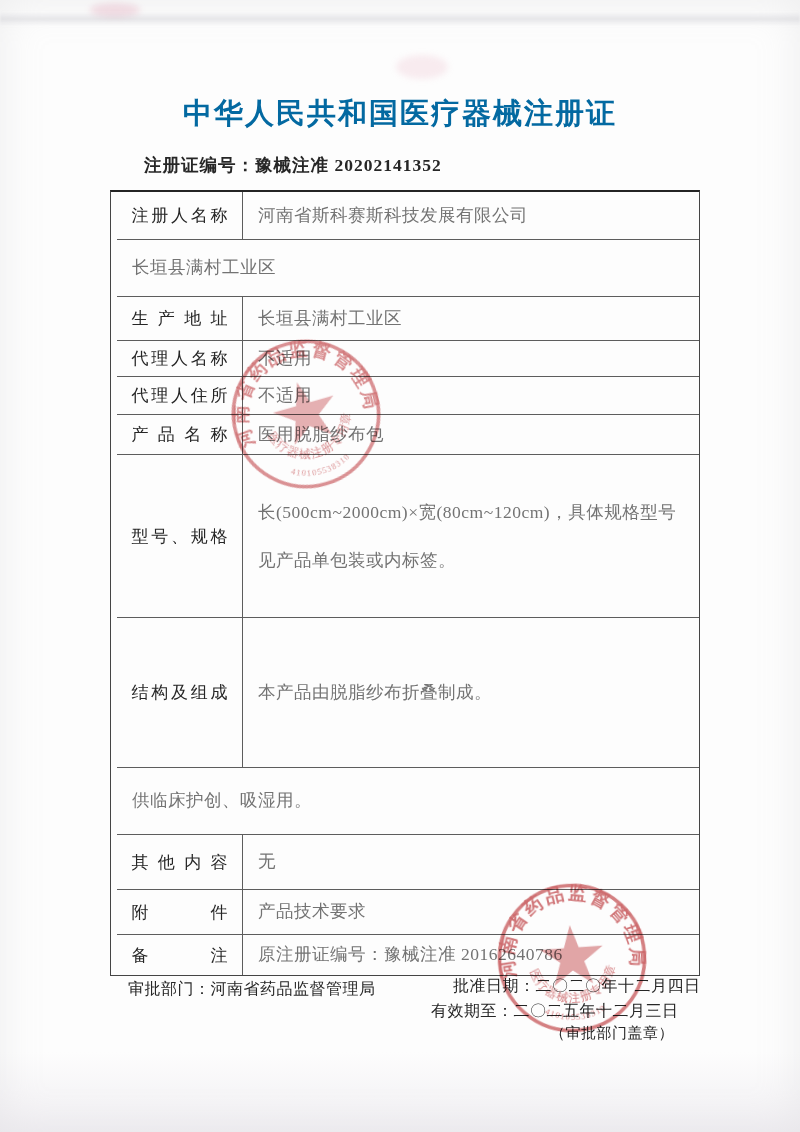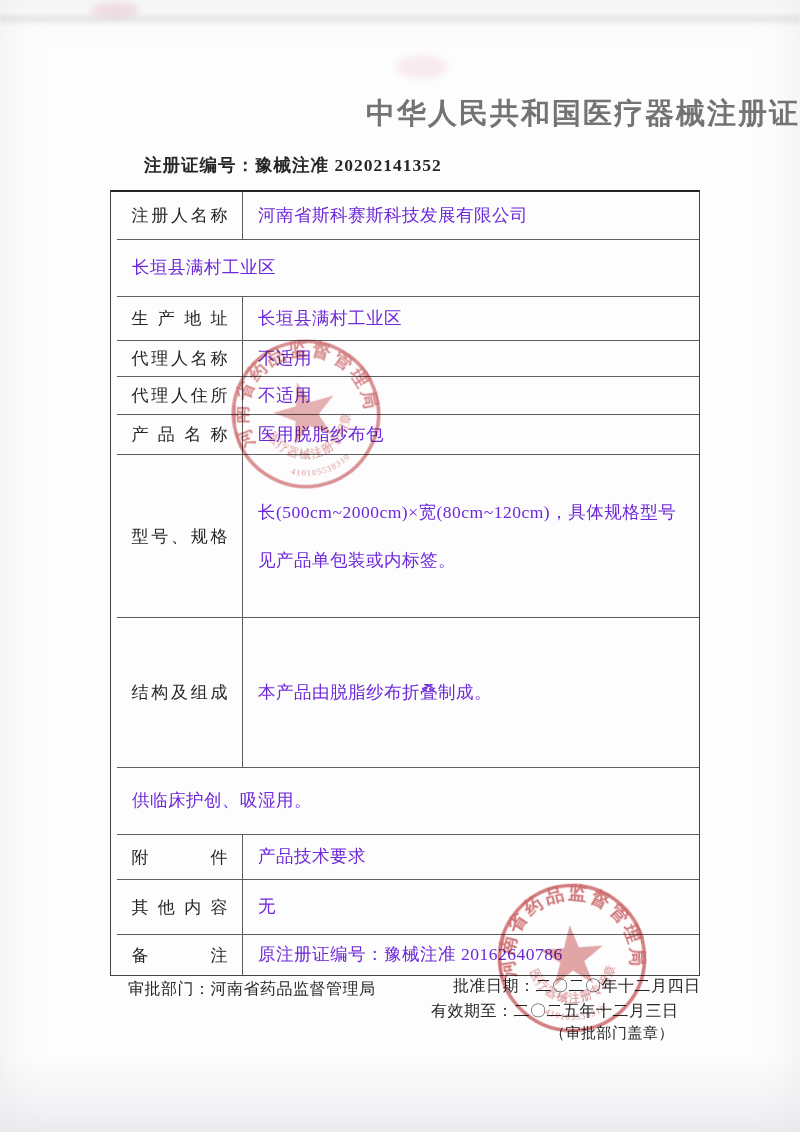--- a/index.html
+++ b/index.html
@@ -14,23 +14,23 @@
   .scan-band { position:absolute; left:0; top:12px; width:100%; height:14px;
     background:linear-gradient(to bottom, rgba(200,200,206,0), rgba(198,198,205,0.38), rgba(200,200,206,0));
     filter:blur(1px); }
   .smudge { position:absolute; border-radius:50%; filter:blur(3px); }
   .smudge-1 { left:90px; top:3px; width:50px; height:14px; background:rgba(216,120,150,0.22); }
   .smudge-2 { left:396px; top:55px; width:52px; height:24px; background:rgba(222,140,170,0.16); }
   .bottom-tint { position:absolute; left:0; bottom:0; width:100%; height:80px;
     background:linear-gradient(to bottom, rgba(228,224,230,0), rgba(224,220,228,0.45)); }
 
   .doc-title {
-    position:absolute; top:94px; left:0; right:0; text-align:right;
+    position:absolute; top:94px; left:0; right:0; text-align:center;
     font-family:"Liberation Sans","DejaVu Sans",sans-serif;
-    font-size:29px; font-weight:bold; letter-spacing:2px; color:#737373;
+    font-size:29px; font-weight:bold; letter-spacing:2px; color:#0369a1;
   }
   .reg-line { position:absolute; top:153px; left:144px; font-size:17.5px; letter-spacing:1px; color:#262626;font-weight:bold; }
 
   .cert-table {
     position:absolute; left:110px; top:190px; width:590px; box-sizing:border-box;
     border:1.5px solid #454545; border-top:2.5px solid #242424;
     background:transparent;
     padding-left:6px;
   }
   .trow { display:flex; box-sizing:border-box; border-top:1px solid #5d5d5d; }
@@ -38,21 +38,21 @@
   .rh1{height:47px}.rh2{height:57px}.rh3{height:44px}.rh4{height:36px}.rh5{height:38px}.rh6{height:40px}
   .rh7{height:163px}.rh8{height:150px}.rh9{height:67px}.rh10{height:45px}.rh11{height:55px}.rh12{height:41px}
   .cell-label {
     width:126px; box-sizing:border-box; border-right:1px solid #5d5d5d;
     display:flex; align-items:center; justify-content:center;
     font-size:17px; color:#262626;
   }
   .cell-label span { display:inline-block; width:96px; text-align:justify; text-align-last:justify; }
   .cell-value {
     flex:1; box-sizing:border-box; display:flex; align-items:center;
-    padding:3px 12px 3px 15px; font-size:17.5px; line-height:1.7; letter-spacing:0.5px; color:#6d28d9;
+    padding:3px 12px 3px 15px; font-size:17.5px; line-height:1.7; letter-spacing:0.5px; color:#737373;
   }
   .trow:nth-child(7) .cell-value { line-height:2.75; }
 
   .footer-text { position:absolute; font-size:16px; letter-spacing:0.5px; color:#262626; }
   .f-dept { left:128px; top:979px; }
   .f-date { left:453px; top:976px; }
   .f-valid { left:431px; top:1001px; }
   .f-sealnote { left:550px; top:1024px; font-size:15px; }
 
   .seal { position:absolute; width:170px; height:170px; mix-blend-mode:multiply; filter:blur(0.35px); pointer-events:none; }
@@ -133,34 +133,34 @@
         </div>
       <div class="cell-value">
           <span>本产品由脱脂纱布折叠制成。</span>
         </div>
     </div>
     <div class="trow rh9">
       <div class="cell-value">
           <span>供临床护创、吸湿用。</span>
         </div>
     </div>
+    <div class="trow rh11">
+      <div class="cell-label">
+          <span>其他内容</span>
+        </div>
+      <div class="cell-value">
+          <span>无</span>
+        </div>
+    </div>
     <div class="trow rh10">
       <div class="cell-label">
           <span>附　件</span>
         </div>
       <div class="cell-value">
           <span>产品技术要求</span>
-        </div>
-    </div>
-    <div class="trow rh11">
-      <div class="cell-label">
-          <span>其他内容</span>
-        </div>
-      <div class="cell-value">
-          <span>无</span>
         </div>
     </div>
     <div class="trow rh12">
       <div class="cell-label">
           <span>备　注</span>
         </div>
       <div class="cell-value">
           <span>原注册证编号：豫械注准 20162640786</span>
         </div>
     </div>

